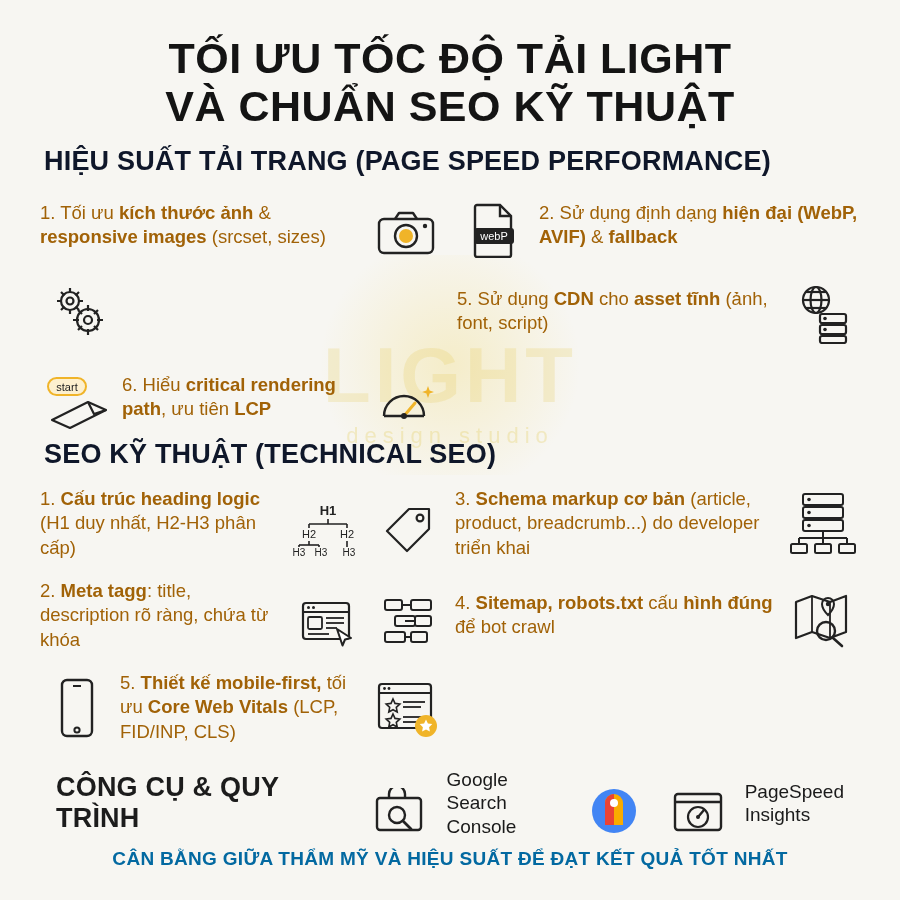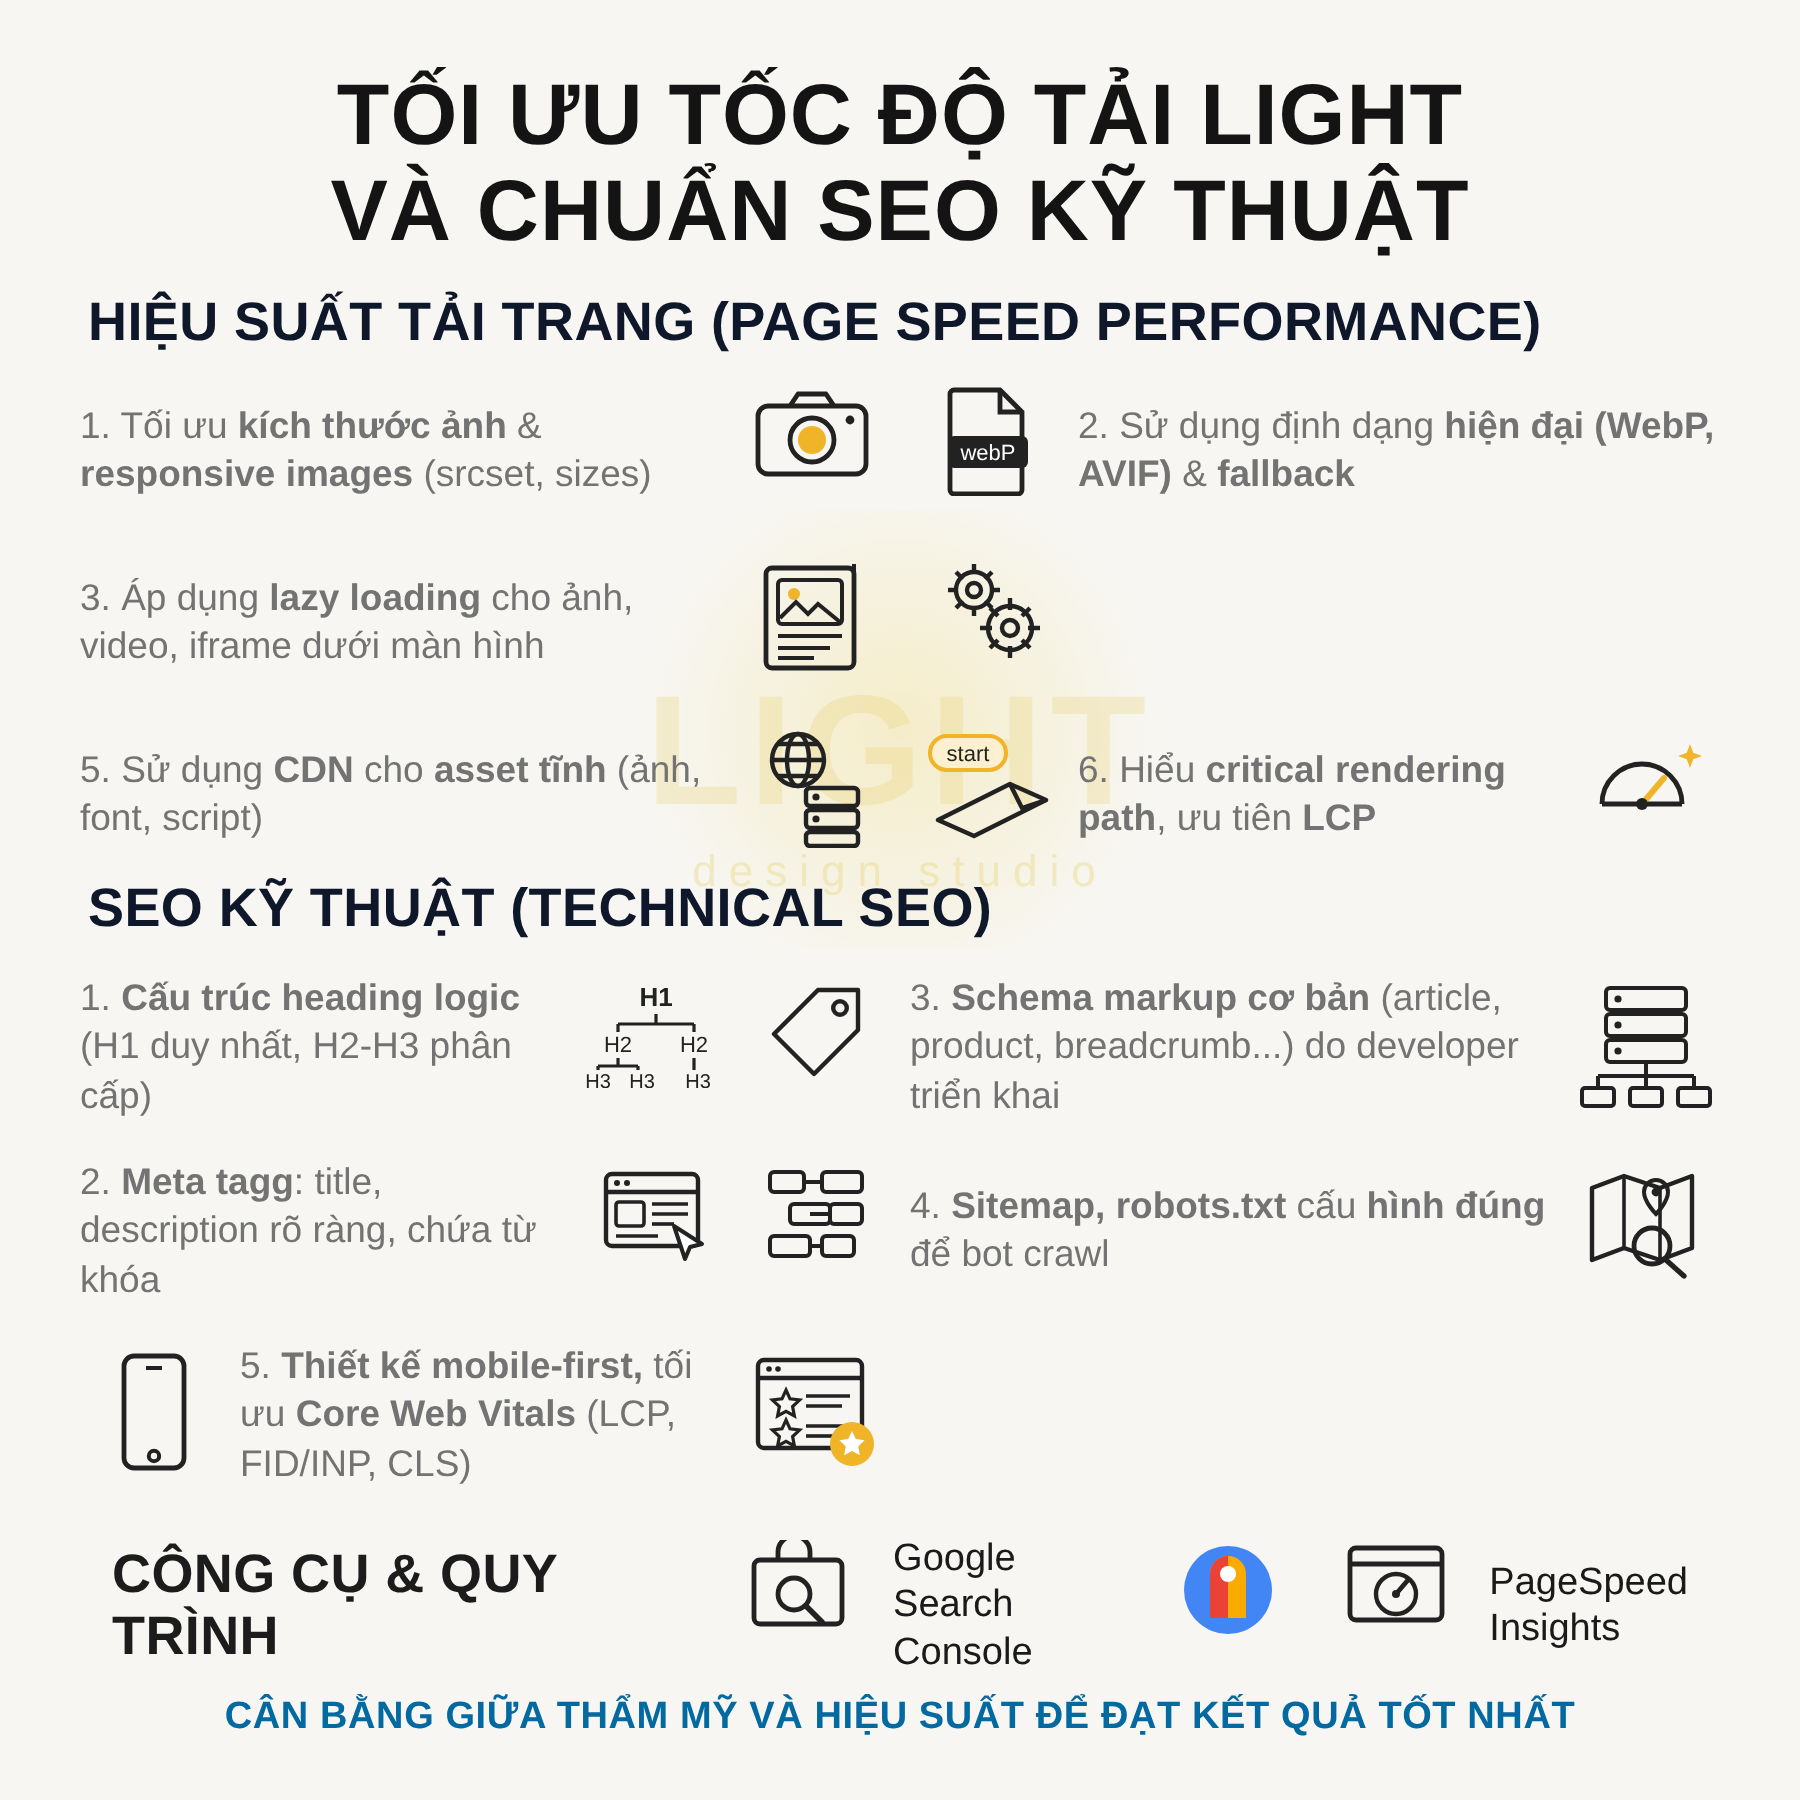--- a/index.html
+++ b/index.html
@@ -87,30 +87,30 @@
   }
   .cell {
     display: flex;
     align-items: center;
     gap: 8px;
     min-height: 76px;
   }
   .txt {
     font-size: 18.5px;
     line-height: 1.32;
-    color: #737373;
+    color: #a16207;
     flex: 1;
   }
   .txt b { font-weight: bold; }
   .icon-box {
     width: 74px;
     height: 66px;
     flex: 0 0 74px;
     display: flex;
-    align-items: flex-start;
+    align-items: flex-end;
     justify-content: center;
   }
   .icon-box svg { display: block; }
 
   
   .seo-grid {
     display: grid;
     grid-template-columns: 1fr 1fr;
     column-gap: 10px;
     row-gap: 6px;
@@ -199,35 +199,20 @@
           <svg width="46" height="56" viewBox="0 0 46 56">
             <path d="M6 3 h23 l11 11 v39 a2 2 0 0 1 -2 2 h-32 a2 2 0 0 1 -2 -2 v-48 a2 2 0 0 1 2 -2z" fill="none" stroke="#222" stroke-width="2.4"></path>
             <path d="M29 3 v11 h11" fill="none" stroke="#222" stroke-width="2.4"></path>
             <rect x="3" y="26" width="40" height="16" rx="3" fill="#222"></rect>
             <text x="23" y="38" font-size="11" font-family="Liberation Sans, sans-serif" fill="#ffffff" text-anchor="middle">webP</text>
           </svg>
         </div>
         <div class="txt">2. Sử dụng định dạng <b>hiện đại (WebP, AVIF)</b> &amp; <b>fallback</b></div>
       </div>
 
-      <div class="cell">
-        <div class="txt">3. Áp dụng <b>lazy loading</b> cho ảnh, video, iframe dưới màn hình</div>
-        <div class="icon-box">
-          <svg width="58" height="62" viewBox="0 0 58 62">
-            <rect x="6" y="6" width="44" height="50" rx="3" fill="none" stroke="#222" stroke-width="2.4"></rect>
-            <rect x="12" y="12" width="32" height="22" rx="2" fill="none" stroke="#222" stroke-width="2"></rect>
-            <circle cx="20" cy="19" r="3" fill="#f0b429"></circle>
-            <path d="M13 31 l8 -8 l6 6 l5 -5 l11 9" fill="none" stroke="#222" stroke-width="2"></path>
-            <line x1="12" y1="40" x2="44" y2="40" stroke="#222" stroke-width="2"></line>
-            <line x1="12" y1="46" x2="38" y2="46" stroke="#222" stroke-width="2"></line>
-            <line x1="12" y1="51" x2="30" y2="51" stroke="#222" stroke-width="2"></line>
-            <line x1="50" y1="4" x2="50" y2="26" stroke="#222" stroke-width="2"></line>
-          </svg>
-        </div>
-      </div>
 
       <div class="cell">
         <div class="icon-box">
           <svg width="62" height="60" viewBox="0 0 62 60">
             <g fill="none" stroke="#222" stroke-width="2.2">
               <circle cx="24" cy="17" r="9"></circle>
               <circle cx="24" cy="17" r="3.5"></circle>
               <path d="M24 4 v5 M24 25 v5 M11 17 h5 M32 17 h5 M15 8 l3.5 3.5 M29.5 22.5 l3.5 3.5 M33 8 l-3.5 3.5 M18.5 22.5 l-3.5 3.5"></path>
               <circle cx="42" cy="36" r="11"></circle>
               <circle cx="42" cy="36" r="4"></circle>

